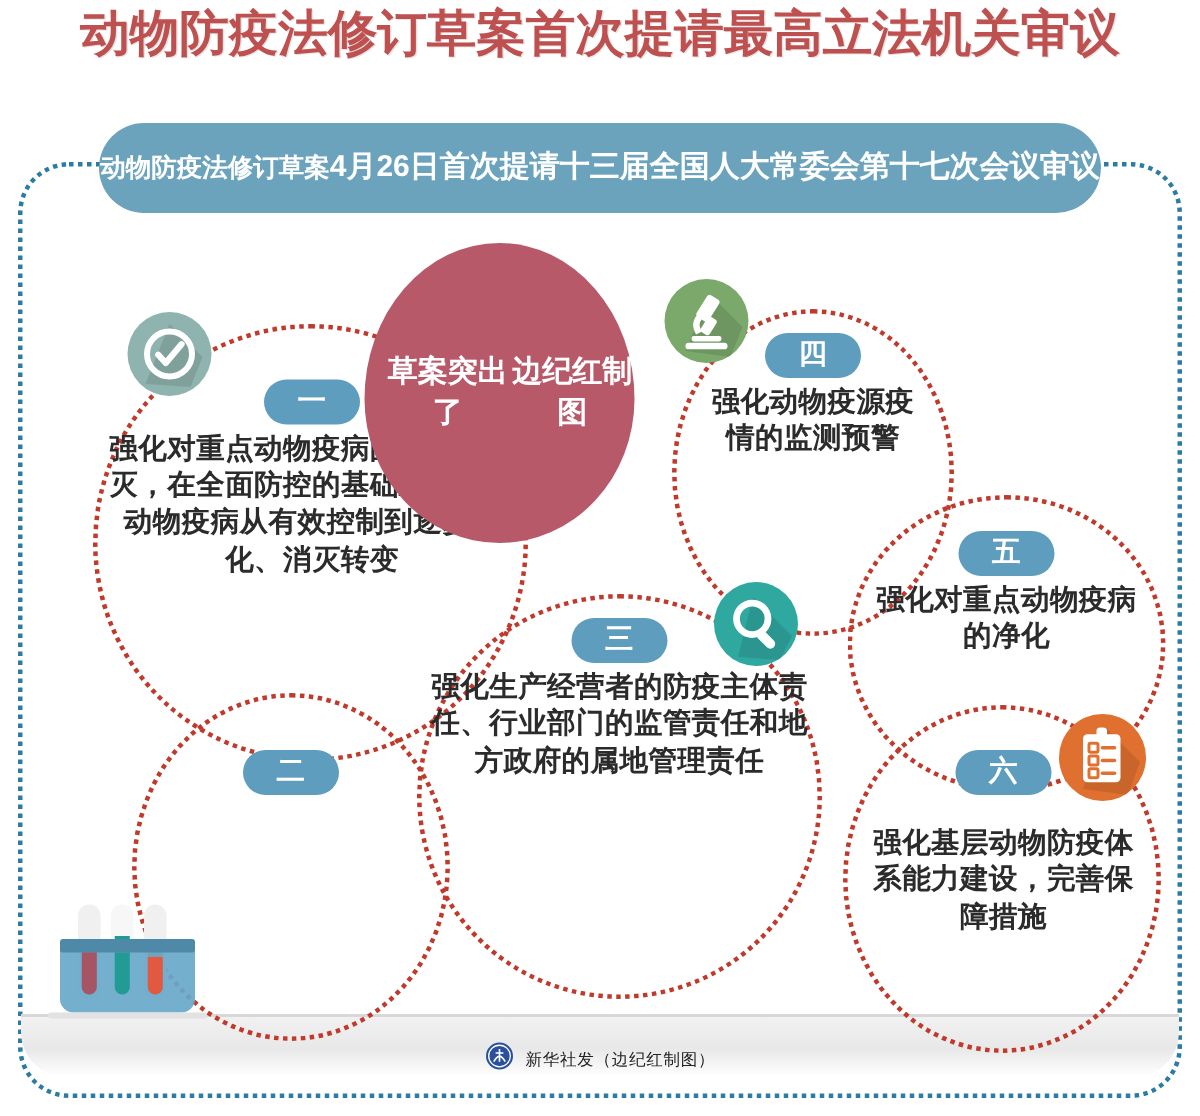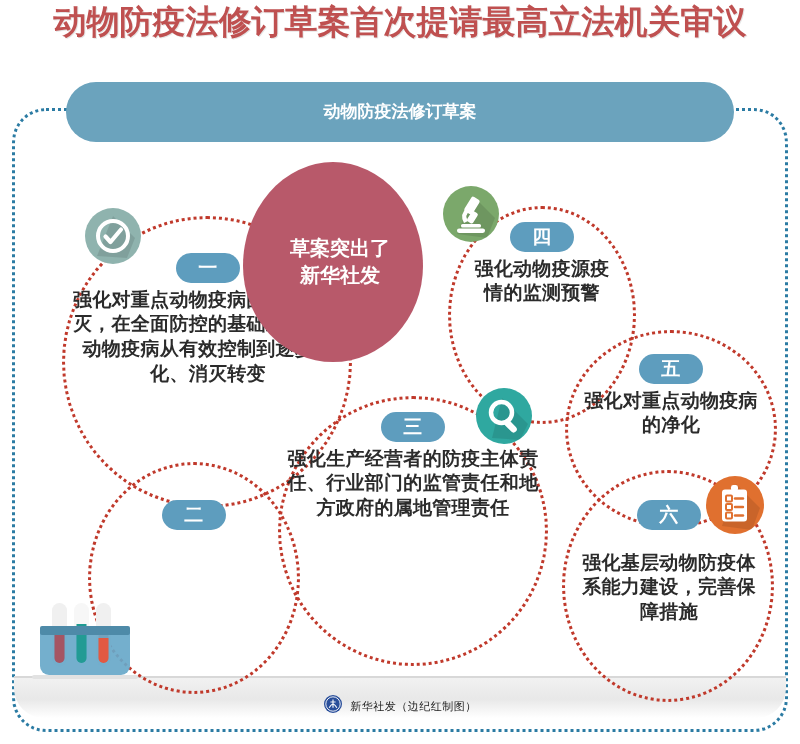--- a/index.html
+++ b/index.html
@@ -75,21 +75,20 @@
 
   
   #center-blob {
     position: absolute;
     left: 243px; top: 162px;
     width: 180px; height: 200px;
     background: #b8596a;
     border-radius: 50% 50% 50% 50% / 52% 52% 48% 48%;
     z-index: 4;
     display: flex;
-    flex-direction: column;
     align-items: center;
     justify-content: center;
     color: #ffffff;
     font-size: 20px;
     font-weight: bold;
     line-height: 1.35;
     text-align: center;
     padding-left: 14px;
   }
 
@@ -162,37 +161,38 @@
 
   <div id="title">动物防疫法修订草案首次提请最高立法机关审议</div>
 
   <div id="frame"></div>
 
   <div id="floor"></div>
   <div id="floor-line"></div>
 
   <div id="banner">
     <div class="l1">动物防疫法修订草案</div>
+    <div class="l2">4月26日首次提请十三届全国人大常委会第十七次会议审议</div>
   </div>
 
   <div class="bubble" style="left:62px; top:216px; width:290px; height:292px;"></div>
 
   <div class="bubble" style="left:448px; top:206px; width:188px; height:218px;"></div>
 
   <div class="bubble" style="left:565px; top:330px; width:212px; height:198px;"></div>
 
   <div class="bubble" style="left:278px; top:396px; width:270px; height:270px;"></div>
 
   <div class="bubble" style="left:88px; top:462px; width:212px; height:232px;"></div>
 
   <div class="bubble" style="left:562px; top:470px; width:212px; height:232px;"></div>
 
   <div id="center-blob">
     <div>草案突出了</div>
-    <div>新华社发</div>
+    <div>边纪红制图</div>
   </div>
 
   <div class="bubble-body" style="left:64px; top:253px; width:288px; font-size:19px;">
     <span class="pill">一</span>
     <div style="padding:0 2px;">强化对重点动物疫病的净化、消灭，在全面防控的基础上，推动动物疫病从有效控制到逐步净化、消灭转变</div>
   </div>
 
   <div class="bubble-body" style="left:92px; top:500px; width:204px; font-size:19px;">
     <span class="pill">二</span>
   </div>

